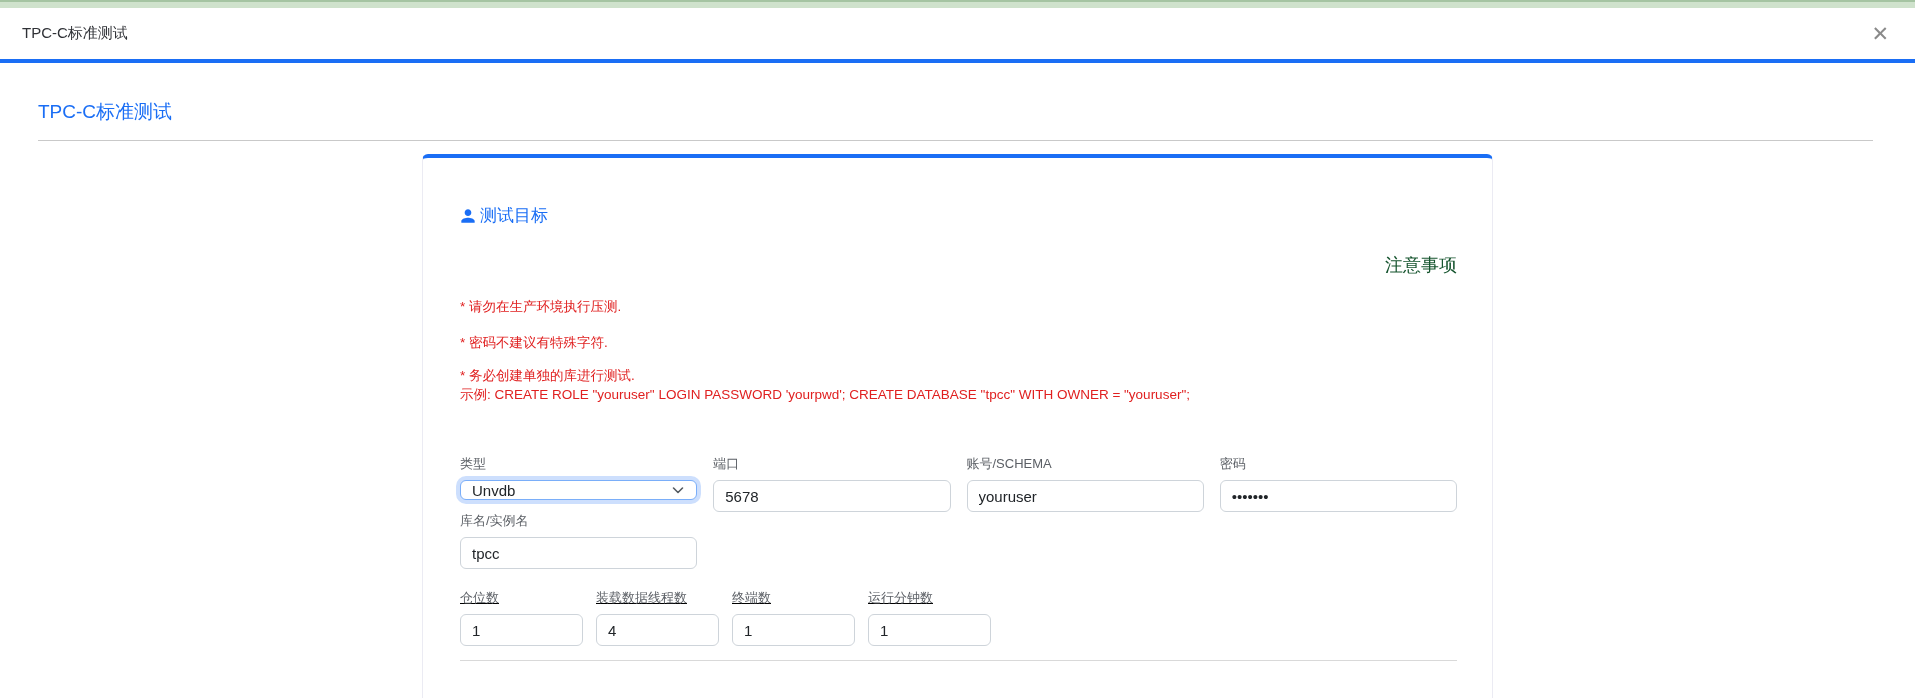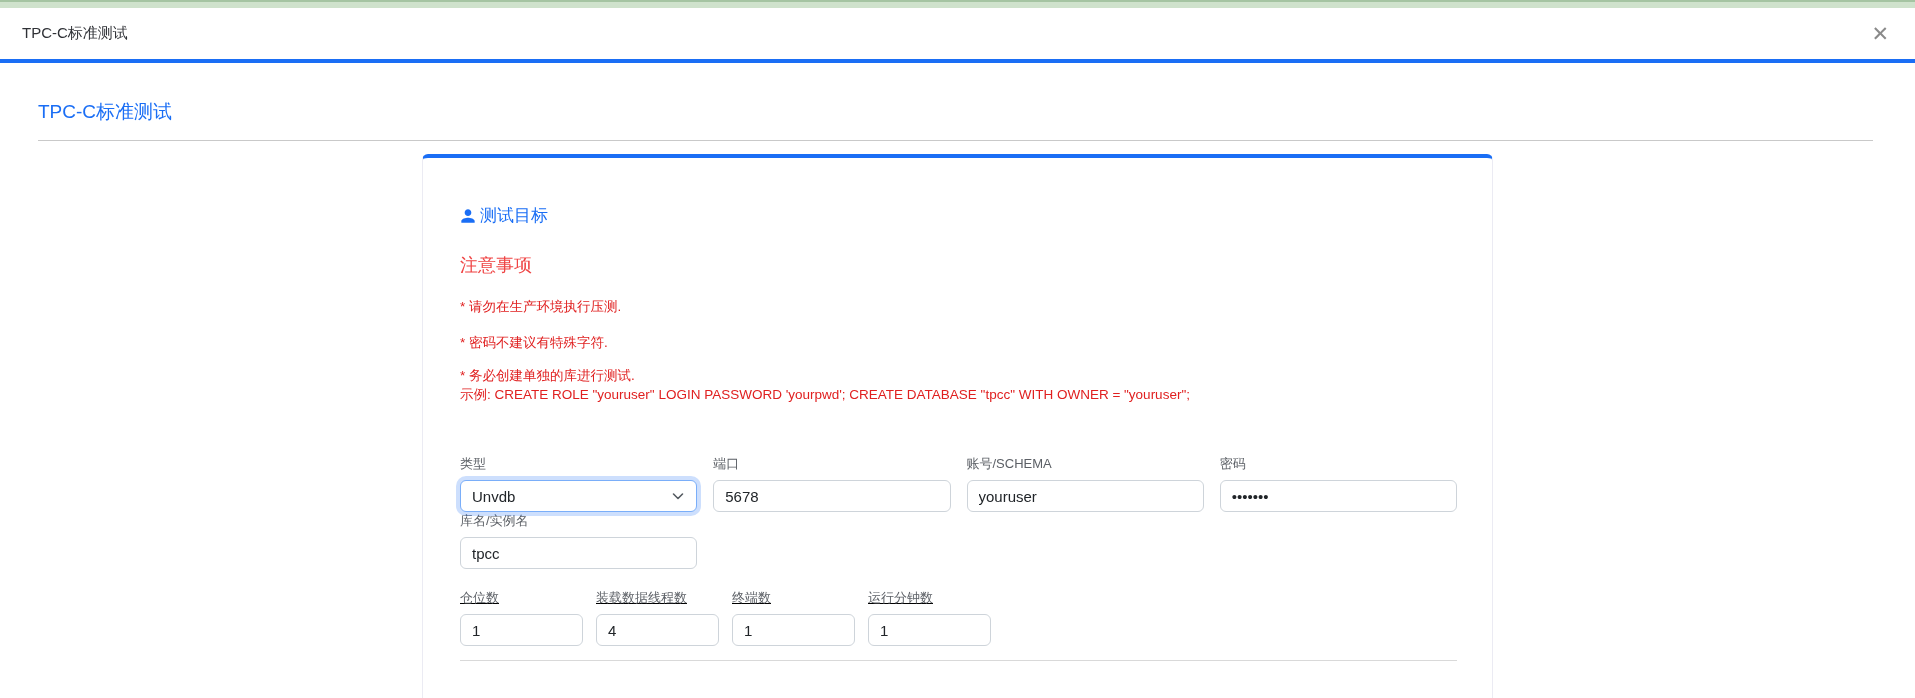--- a/index.html
+++ b/index.html
@@ -41,21 +41,21 @@
     border-radius: 6px 6px 0 0;
     border-bottom: none;
     padding: 46px 35px 70px 37px;
   }
   .section-title {
     display: flex; align-items: center; gap: 4px;
     color: #1a6ef5; font-size: 17px;
   }
   .section-title svg { flex: 0 0 auto; }
   .notes-heading {
-    margin-top: 26px; font-size: 18px; font-weight: 400; color: #ef4444;
+    margin-top: 26px; font-size: 18px; font-weight: 400; color: #14532d; text-align: right;
   }
   .note {
     color: #e02020; font-size: 13.5px; line-height: 19px;
   }
   .note-1 { margin-top: 20px; }
   .note-2 { margin-top: 14px; }
   .note-4 { margin-top: 17px; }
   
   .form-row-1 {
     margin-top: 51px;
@@ -68,21 +68,21 @@
   .field label {
     display: block; font-size: 13px; color: #5c6066; margin-bottom: 7px;
   }
   .field input {
     width: 100%; height: 32px;
     border: 1px solid #ced4da; border-radius: 6px;
     padding: 0 11px; font-size: 15px; color: #212529;
     font-family: inherit; background: #fff; outline: none;
   }
   .select-box {
-    position: relative; height: 32px; width: 100%;
+    position: relative; height: 20px; width: 100%;
     border: 1px solid #7aaef9; border-radius: 6px;
     background: #fff; cursor: pointer;
     box-shadow: 0 0 0 4px rgba(26,110,245,0.22);
     display: flex; align-items: center;
     padding: 0 30px 0 11px;
     font-size: 15px; color: #212529;
   }
   .select-box .caret {
     position: absolute; right: 11px; top: 50%; transform: translateY(-50%);
   }

